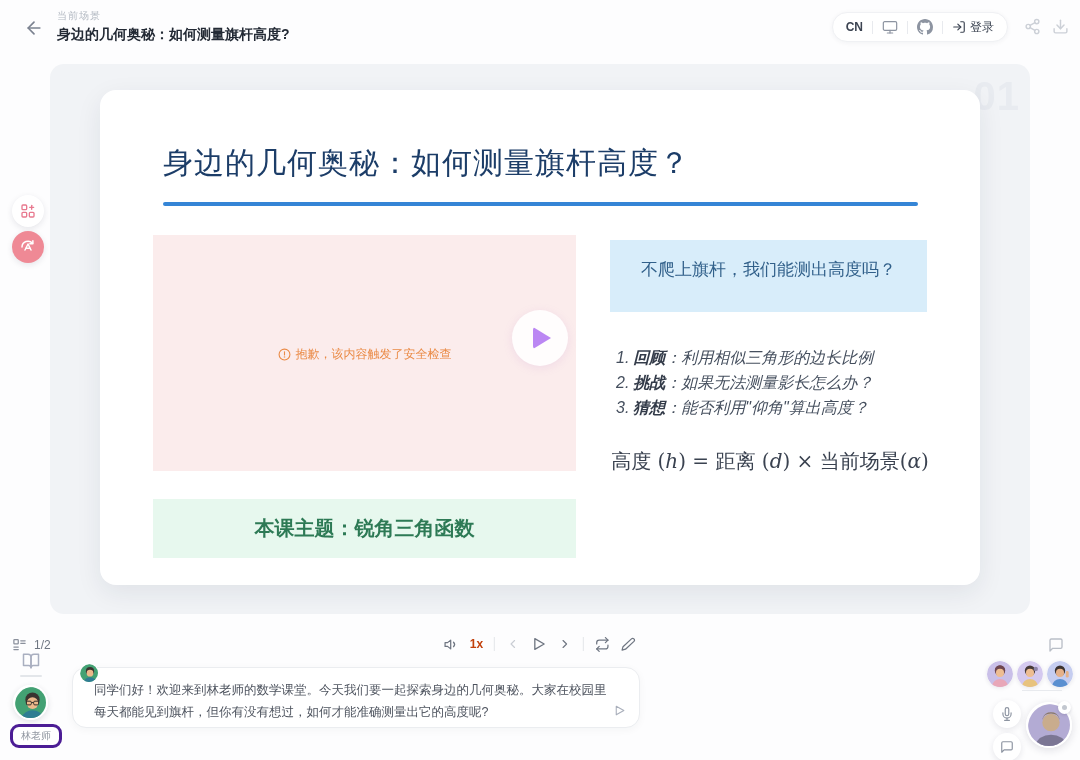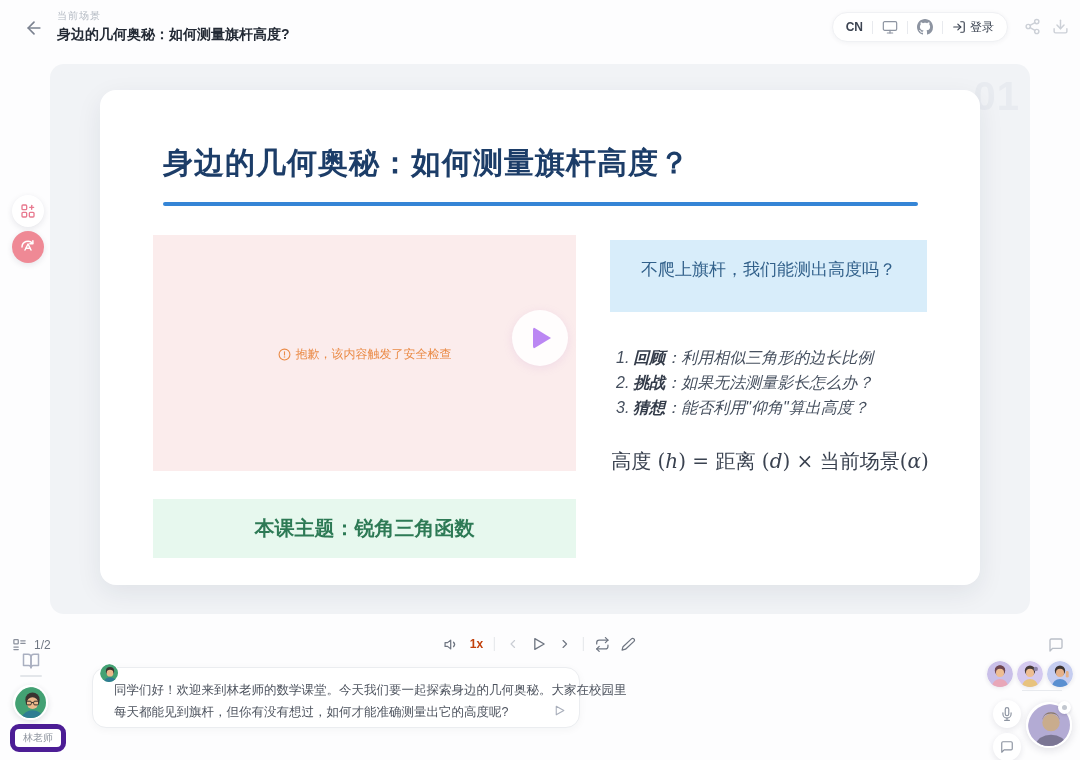--- a/index.html
+++ b/index.html
@@ -21,21 +21,21 @@
 
   
   .float-btn { position:absolute; left:12px; width:32px; height:32px; border-radius:50%; border:none; cursor:pointer; display:flex; align-items:center; justify-content:center; box-shadow:0 2px 6px rgba(30,30,60,.10); z-index:6; }
   .float-widget { top:195px; background:#fff; color:#e8798f; }
   .float-translate { top:231px; background:#ef8995; color:#fff; font-weight:700; font-size:13px; }
 
   
   .canvas { position:absolute; left:50px; top:64px; width:980px; height:550px; background:#f1f3f6; border-radius:14px; }
   .watermark { position:absolute; right:10px; top:10px; font-size:40px; font-weight:800; color:#e8ebf0; letter-spacing:1px; z-index:1; }
   .slide-card { position:absolute; left:50px; top:26px; width:880px; height:495px; background:#fff; border-radius:16px; box-shadow:0 8px 26px rgba(30,40,60,.08); z-index:2; }
-  .slide-title { position:absolute; left:63px; top:53px; font-size:30px; font-weight:700; color:#1c3d68; letter-spacing:1px; }
+  .slide-title { position:absolute; left:63px; top:53px; font-size:30px; font-weight:400; color:#1c3d68; letter-spacing:1px; }
   .title-underline { position:absolute; left:63px; top:112px; width:755px; height:4px; background:#3585d6; border-radius:2px; }
 
   .video-panel { position:absolute; left:53px; top:145px; width:423px; height:236px; background:#fbecec;padding-left:44px; }
   .video-warning { position:absolute; left:0; top:111px; width:100%; text-align:center; font-size:12px; color:#ea8a45; display:flex; align-items:center; justify-content:center; gap:5px; }
   .play-circle { position:absolute; left:359px; top:75px; width:56px; height:56px; border-radius:50%; background:#fffdfd; border:none; box-shadow:0 2px 10px rgba(180,120,200,.15); cursor:pointer; }
   .play-tri { position:absolute; left:21px; top:17px; width:0; height:0; border-left:18px solid #bb87f3; border-top:11px solid transparent; border-bottom:11px solid transparent; border-radius:3px; }
 
   .topic-panel { position:absolute; left:53px; top:409px; width:423px; height:59px; background:#e7f8ee; display:flex; align-items:center; justify-content:center; }
   .topic-text { font-size:20px; font-weight:800; color:#2d7a55; }
 
@@ -60,23 +60,23 @@
   .tb-div { width:1px; height:14px; background:#e4e6ea; }
   .speed { font-size:12px; color:#c2410c; font-weight:600; }
   .tb-right { position:absolute; right:16px; top:3px; color:#b9bec7; }
 
   
   .chat { position:absolute; left:0; top:645px; width:1080px; height:115px; }
   .book-btn { position:absolute; left:21px; top:7px; width:22px; height:18px; color:#a9aft2; color:#a9afc0; background:transparent; border:none; cursor:pointer; }
   .rail-div { position:absolute; left:20px; top:30px; width:22px; height:2px; background:#e3e6ea; border-radius:1px; }
   .avatar { border-radius:50%; overflow:hidden; display:block; }
   .teacher-avatar { position:absolute; left:13px; top:40px; width:35px; height:35px; border:2px solid #fff; box-shadow:0 2px 6px rgba(30,30,60,.12); cursor:pointer; }
-  .name-pill { position:absolute; left:10px; top:79px; background:#fff; border:5px solid #4c1d95; border-radius:9px; font-size:10px; color:#9096a0; padding:2px 8px; }
-
-  .bubble { position:absolute; left:92px; top:22px; width:488px; height:61px; background:#fff; border:1px solid #ebedf0; border-radius:14px; box-shadow:0 2px 8px rgba(30,40,60,.04); }
+  .name-pill { position:absolute; left:10px; top:79px; background:#fff; border:3px solid #4c1d95; border-radius:9px; font-size:10px; color:#9096a0; padding:2px 8px; }
+
+  .bubble { position:absolute; left:72px; top:22px; width:568px; height:61px; background:#fff; border:1px solid #ebedf0; border-radius:14px; box-shadow:0 2px 8px rgba(30,40,60,.04); }
   .bubble-avatar { position:absolute; left:6px; top:-5px; width:20px; height:20px; border:1px solid #fff; cursor:pointer; }
   .bubble-text { position:absolute; left:21px; top:11px; width:522px; font-size:12.5px; line-height:22px; color:#4d535e; }
   .bubble-play { position:absolute; right:12px; bottom:10px; width:14px; height:14px; color:#a9afbb; background:transparent; border:none; cursor:pointer; }
 
   .peer { position:absolute; top:16px; width:26px; height:26px; cursor:pointer; box-shadow:0 1px 4px rgba(30,30,60,.10); }
   .peer1 { left:987px; } .peer2 { left:1017px; } .peer3 { left:1047px; }
   .peers-div { position:absolute; left:1022px; top:45px; width:40px; height:1px; background:#e8eaee; }
   .round-btn { position:absolute; left:993px; width:28px; height:28px; border-radius:50%; background:#fff; border:none; box-shadow:0 2px 6px rgba(30,30,60,.10); color:#8d94a1; cursor:pointer; display:flex; align-items:center; justify-content:center; }
   .mic-btn { top:55px; } .chatbtn { top:88px; }
   .self-avatar { position:absolute; left:1026px; top:57px; width:46px; height:46px; border:2px solid #fff; box-shadow:0 2px 8px rgba(30,30,60,.14); cursor:pointer; }

